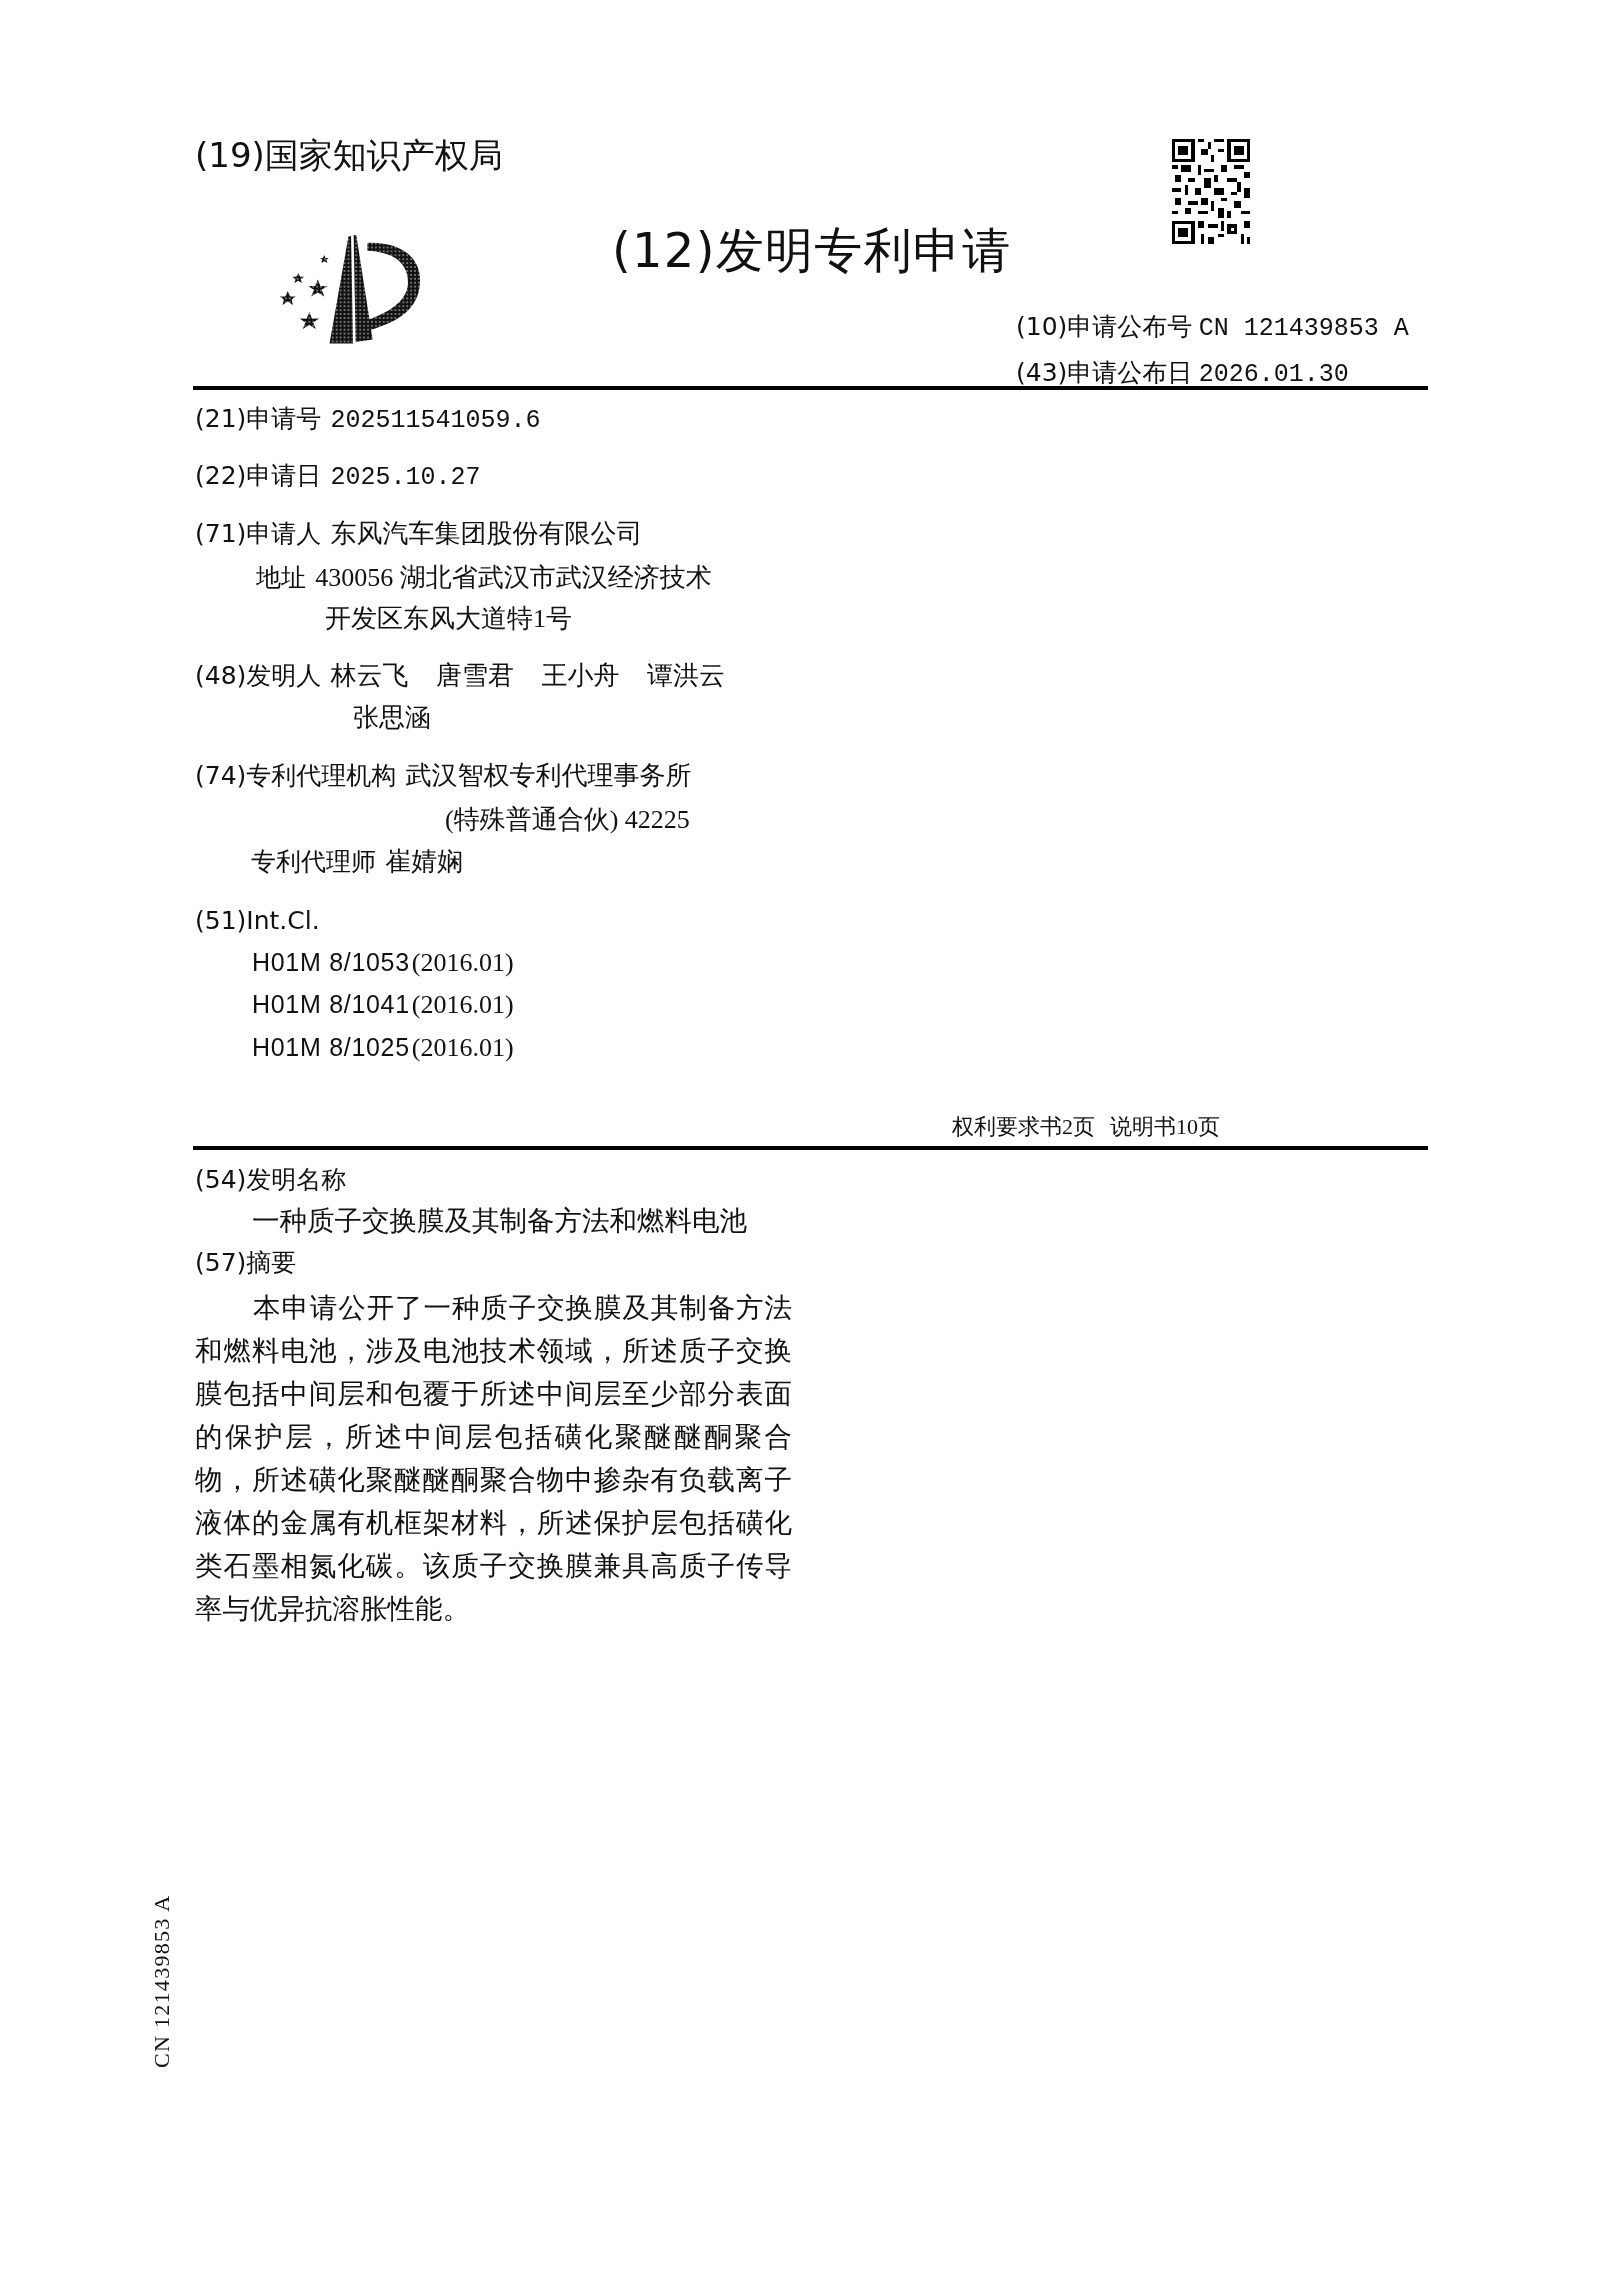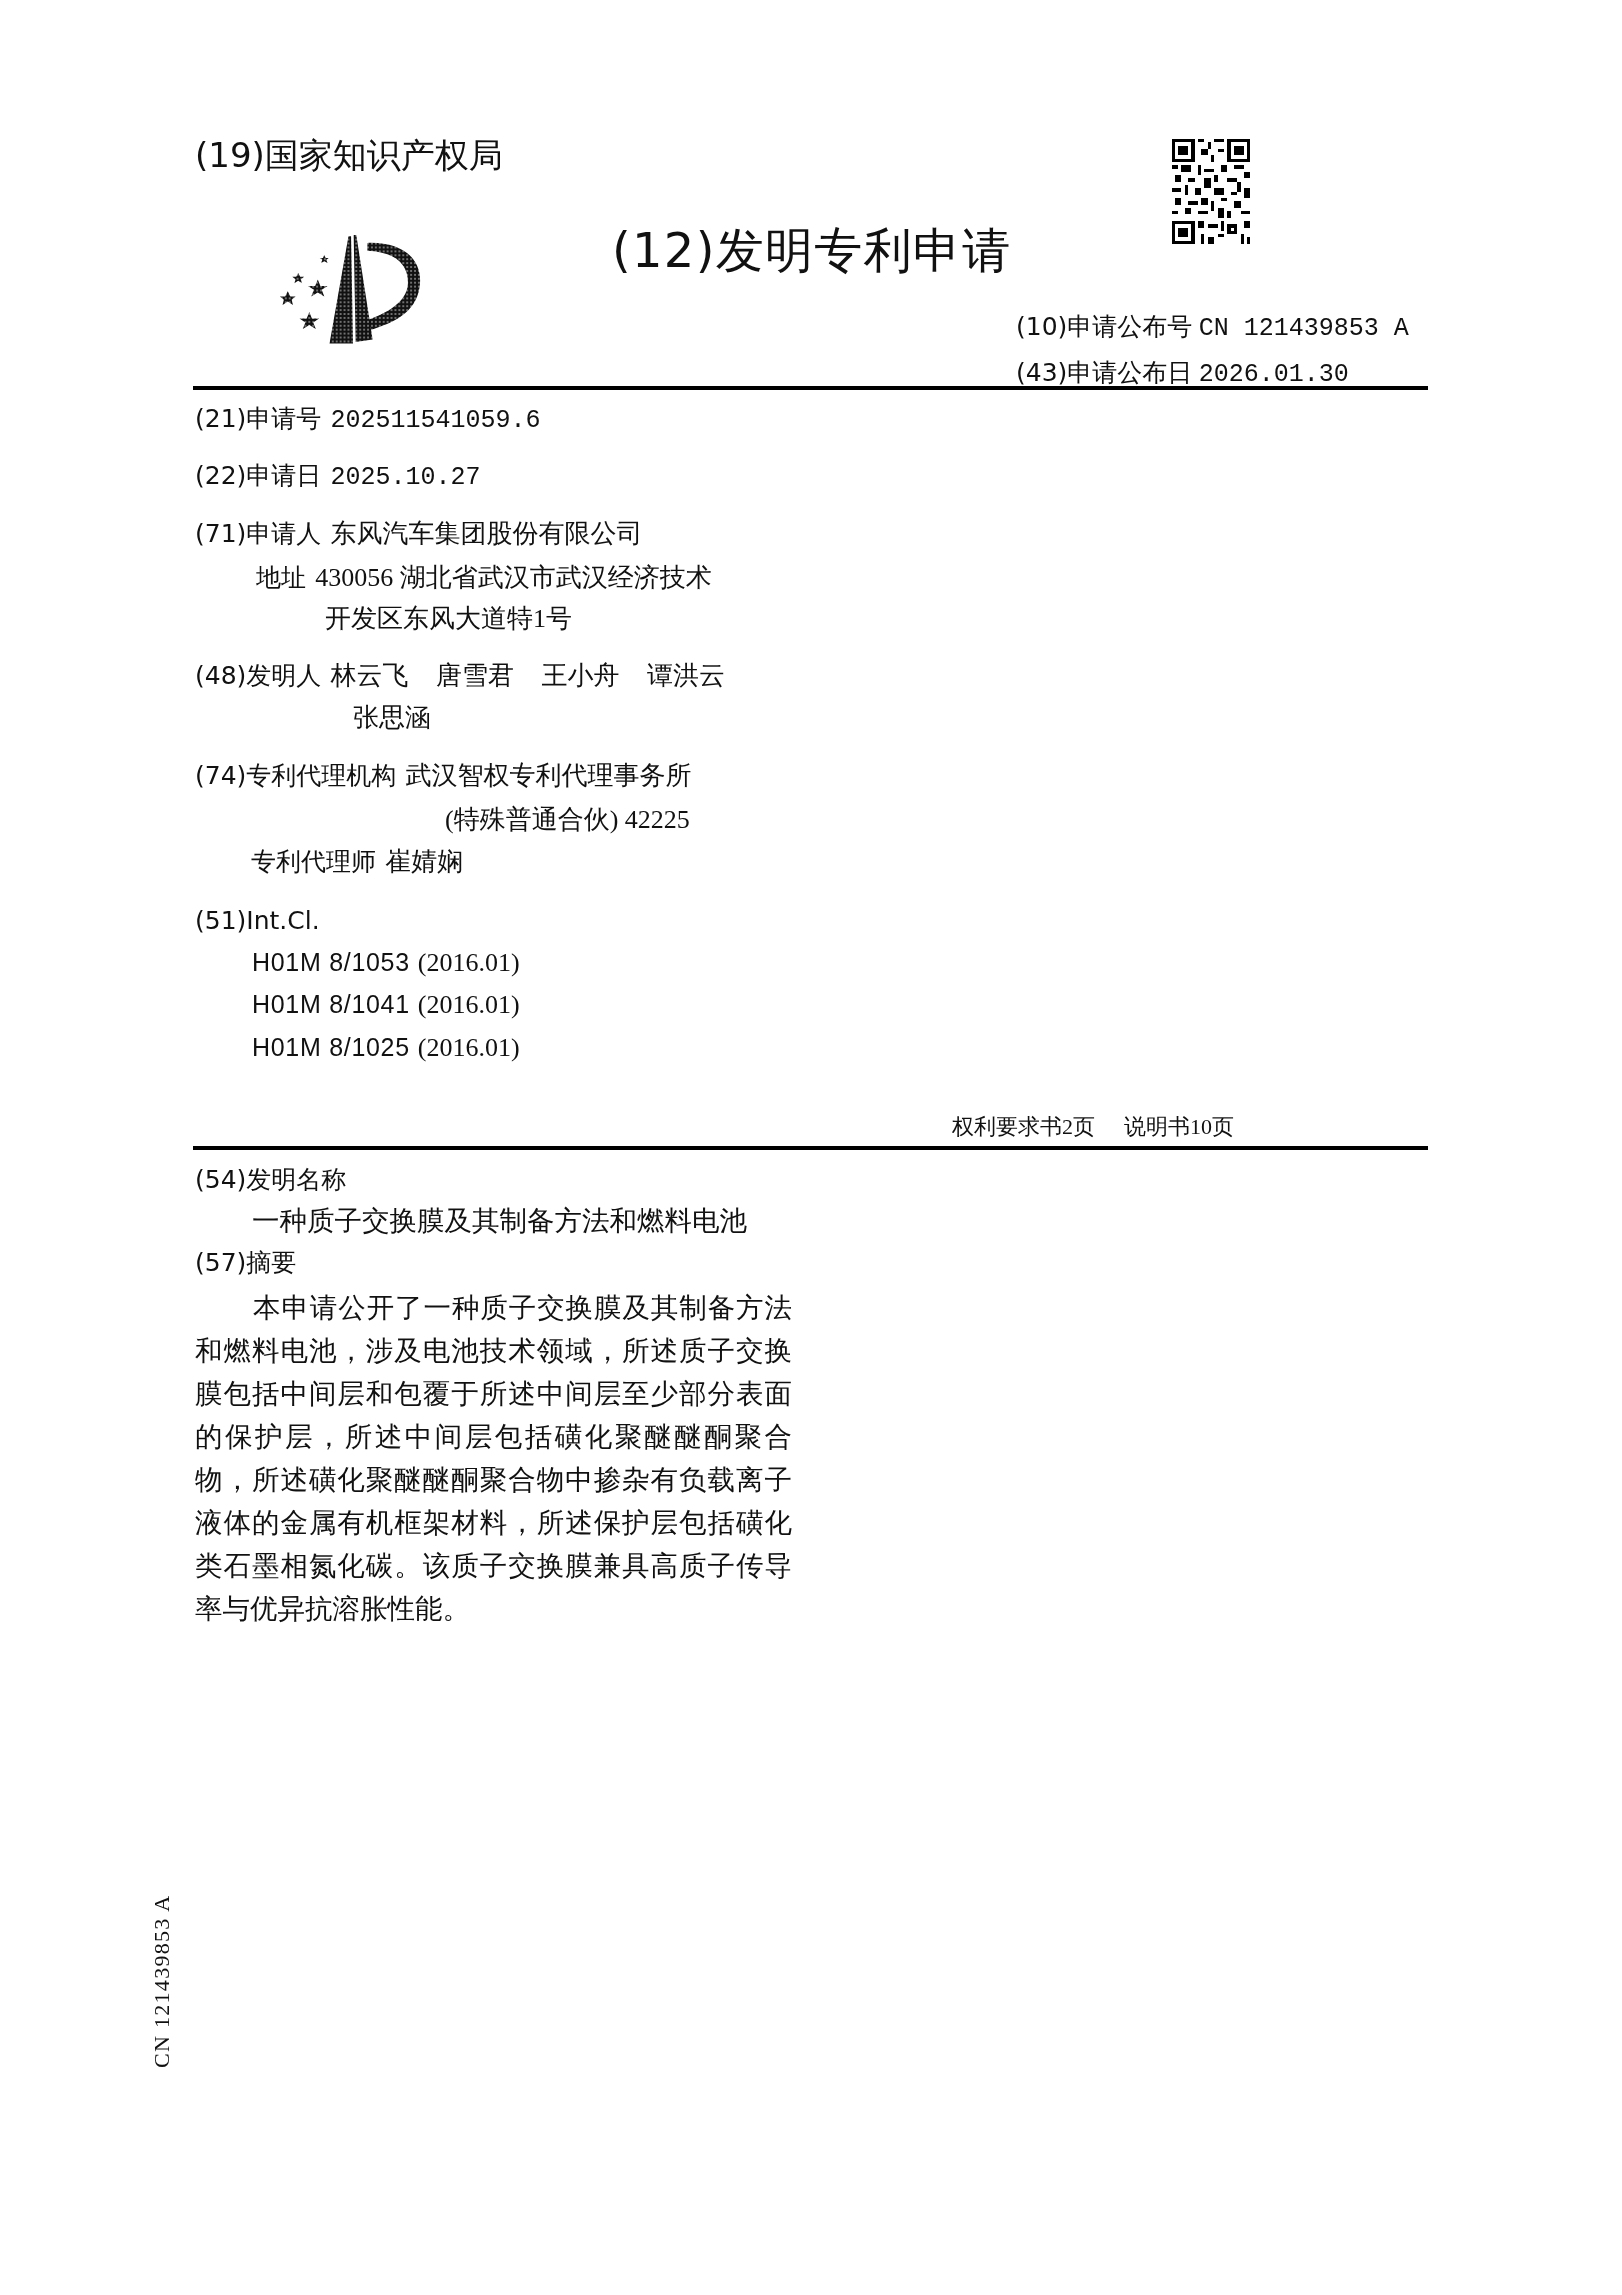--- a/index.html
+++ b/index.html
@@ -19,24 +19,24 @@
   .rule { position: absolute; left: 193px; width: 1235px; height: 3.9px; background: #000; }
 
   .bib { left: 195px; font-size: 25px; }
   .bib .lbl { font-family: "DejaVu Sans", "Liberation Sans", sans-serif; }
   .bib .val { font-family: "Liberation Serif", "DejaVu Serif", serif; font-size: 26px; margin-left: 9.2px; }
   .bib .num { font-family: "Liberation Mono", "DejaVu Sans Mono", monospace; font-size: 25px; }
   .cont { font-family: "Liberation Serif", "DejaVu Serif", serif; font-size: 26px; }
 
   .ipc { left: 252px; font-size: 25px; }
   .ipc .code { font-family: "Liberation Sans", "DejaVu Sans", sans-serif; letter-spacing: 0.7px; margin-top: 13px; }
-  .ipc .ver { font-family: "Liberation Serif", "DejaVu Serif", serif; font-size: 26px; margin-left: 8px; }
+  .ipc .ver { font-family: "Liberation Serif", "DejaVu Serif", serif; font-size: 26px; margin-left: 2px; }
 
   .pages { left: 952px; top: 1112px; font-size: 22px; font-family: "Liberation Serif", "DejaVu Serif", serif; }
-  .pages span + span { margin-left: 29px; }
+  .pages span + span { margin-left: 15px; }
 
   .sec-head { left: 195px; font-size: 25px; font-family: "DejaVu Sans", "Liberation Sans", sans-serif; }
   .title-text { left: 252px; top: 1203px; font-size: 27.5px; font-family: "Liberation Serif", "DejaVu Serif", serif; }
   .abstract { left: 195px; top: 1286px; width: 597px; font-size: 27.5px; line-height: 43px;
               font-family: "Liberation Serif", "DejaVu Serif", serif; text-align: justify; text-indent: 58px;
               white-space: normal; word-break: break-all; }
 
   .side-id { left: 149px; top: 2068px; font-size: 22px; font-family: "Liberation Serif", "DejaVu Serif", serif;
              transform-origin: 0 0; transform: rotate(-90deg); letter-spacing: 1.3px; }
 </style>

